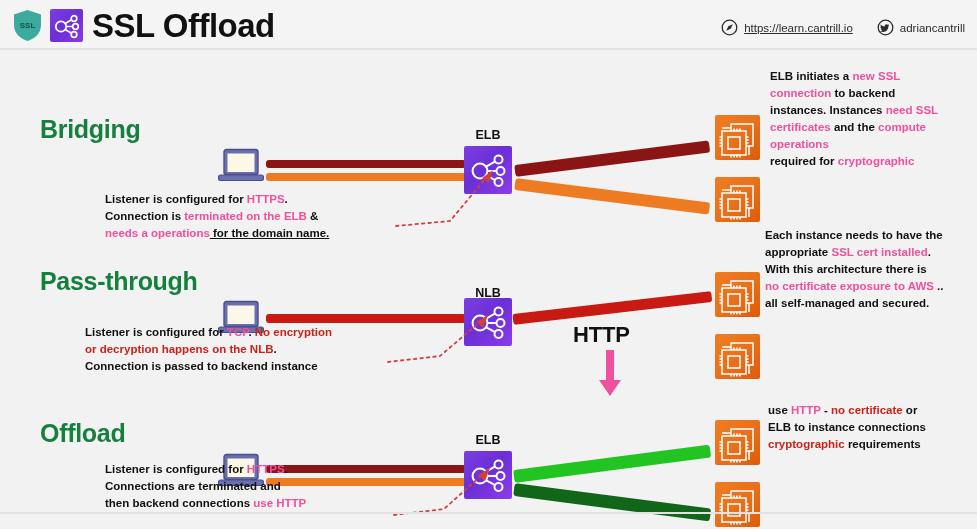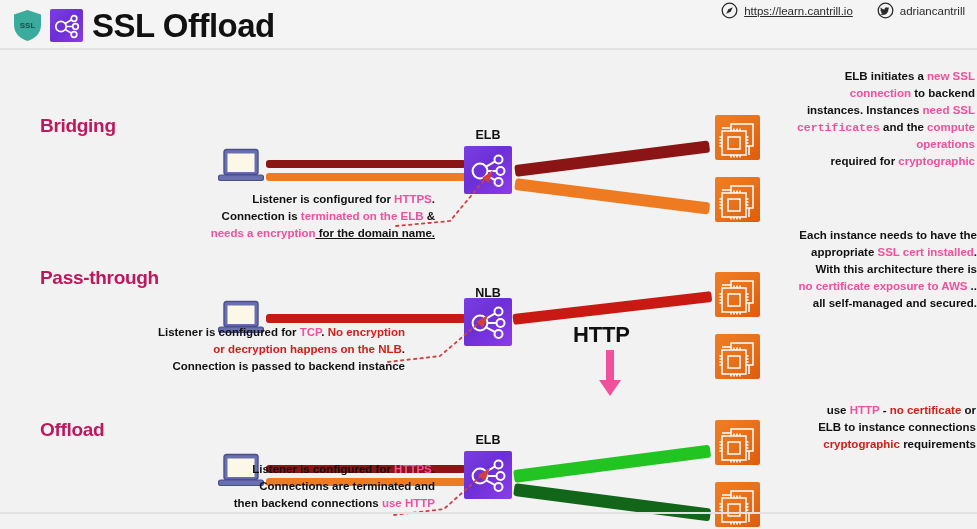--- a/index.html
+++ b/index.html
@@ -22,34 +22,34 @@
     position: absolute; left: 50px; top: 9px; width: 33px; height: 33px;
     background: linear-gradient(135deg, #7a3fe0 0%, #6c2fd6 50%, #8b3ae8 100%);
     border-radius: 2px;
   }
   #page-title {
     position: absolute; left: 92px; top: 4px;
     font-size: 33px; font-weight: bold; color: #111; letter-spacing: -0.5px;
     line-height: 44px;
   }
   #header-links {
-    position: absolute; right: 12px; top: 2px;
+    position: absolute; right: 12px; top: 19px;
     display: flex; align-items: center; gap: 24px;
   }
   .hdr-link { display: flex; align-items: center; gap: 6px; }
   .hdr-link .circ-icon { width: 17px; height: 17px; flex: 0 0 17px; }
   .hdr-link .lbl { font-size: 11.5px; color: #2b2b2b; }
   .hdr-link .lbl.u { text-decoration: underline; }
 
   
   #canvas { position: absolute; left: 0; top: 50px; width: 977px; height: 475px; }
   #footer-rule { position: absolute; left: 0; top: 512px; width: 977px; height: 2px; background: #e2e2e2; }
 
   .section-title {
-    position: absolute; font-size: 19px; font-weight: bold; color: #be185d;
+    position: absolute; font-size: 25px; font-weight: bold; color: #15803d;
     letter-spacing: -0.3px; white-space: nowrap;
   }
 
   
   .laptop { position: absolute; width: 46px; height: 35px; }
 
   
   .lb-tile {
     position: absolute; width: 48px; height: 48px;
     background: linear-gradient(135deg, #7a3fe0 0%, #6c2fd6 45%, #8c3cea 100%);
@@ -68,21 +68,21 @@
   }
 
   
   .bar { position: absolute; border-radius: 3px; transform-origin: left center; }
 
   
   .callout {
     position: absolute; font-size: 11.5px; font-weight: bold; color: #111;
     line-height: 17px; white-space: nowrap;
   }
-  .callout.center-txt { text-align: right; }
+  .callout.center-txt { text-align: left; }
 
   
   .leader { position: absolute; }
 
   
   #http-label {
     position: absolute; font-size: 22px; font-weight: bold; color: #111;
     letter-spacing: -0.2px;
   }
 </style>
@@ -191,29 +191,29 @@
                    M7 22 h-2.5 M7 25 h-2.5 M7 28 h-2.5 M7 31 h-2.5
                    M31 22 h2.5 M31 25 h2.5 M31 28 h2.5 M31 31 h2.5"></path>
         </g>
       </svg>
     </div>
 
     <div class="callout center-txt" style="left:770px; top:18px; width:205px;">
         <div><span style="color: rgb(17, 17, 17);">ELB initiates a </span><span style="color: rgb(240, 80, 156);">new SSL</span></div>
         <div><span style="color: rgb(240, 80, 156);">connection</span><span style="color: rgb(17, 17, 17);"> to backend</span></div>
         <div><span style="color: rgb(17, 17, 17);">instances. Instances </span><span style="color: rgb(240, 80, 156);">need SSL</span></div>
-        <div><span style="color: rgb(240, 80, 156); font-family: Liberation Mono, monospace;">certificates</span><span style="color: rgb(17, 17, 17);"> and the </span><span style="color: rgb(240, 80, 156);">compute</span></div>
+        <div><span style="color: rgb(240, 80, 156);">certificates</span><span style="color: rgb(17, 17, 17);"> and the </span><span style="color: rgb(240, 80, 156);">compute</span></div>
         <div><span style="color: rgb(240, 80, 156);">operations</span></div>
         <div><span style="color: rgb(17, 17, 17);">required for </span><span style="color: rgb(240, 80, 156);">cryptographic</span></div>
       </div>
 
     <div class="callout center-txt" style="left:105px; top:141px; width:330px;">
         <div><span style="color: rgb(17, 17, 17);">Listener is configured for </span><span style="color: rgb(240, 80, 156);">HTTPS</span><span style="color: rgb(17, 17, 17);">.</span></div>
         <div><span style="color: rgb(17, 17, 17);">Connection is </span><span style="color: rgb(240, 80, 156);">terminated on the ELB</span><span style="color: rgb(17, 17, 17);"> &amp;</span></div>
-        <div><span style="color: rgb(240, 80, 156);">needs a encryption</span><span style="color: rgb(17, 17, 17); text-decoration: underline;"> for the domain name.</span></div>
+        <div><span style="color: rgb(240, 80, 156);">needs a operations</span><span style="color: rgb(17, 17, 17); text-decoration: underline;"> for the domain name.</span></div>
       </div>
 
     <div class="leader" style="left:390px; top:108px;">
       <svg width="110" height="75" viewBox="0 0 110 75">
         <path d="M6 68 L60 63 L96 20" fill="none" stroke="#d0403f" stroke-width="1.8" stroke-dasharray="2.5 4" stroke-linecap="round"></path>
         <path d="M103 12 L92 20 L99 25 Z" fill="#d0403f"></path>
       </svg>
     </div>
 
     <div class="section-title" style="left:40px; top:217px;">Pass-through</div>

